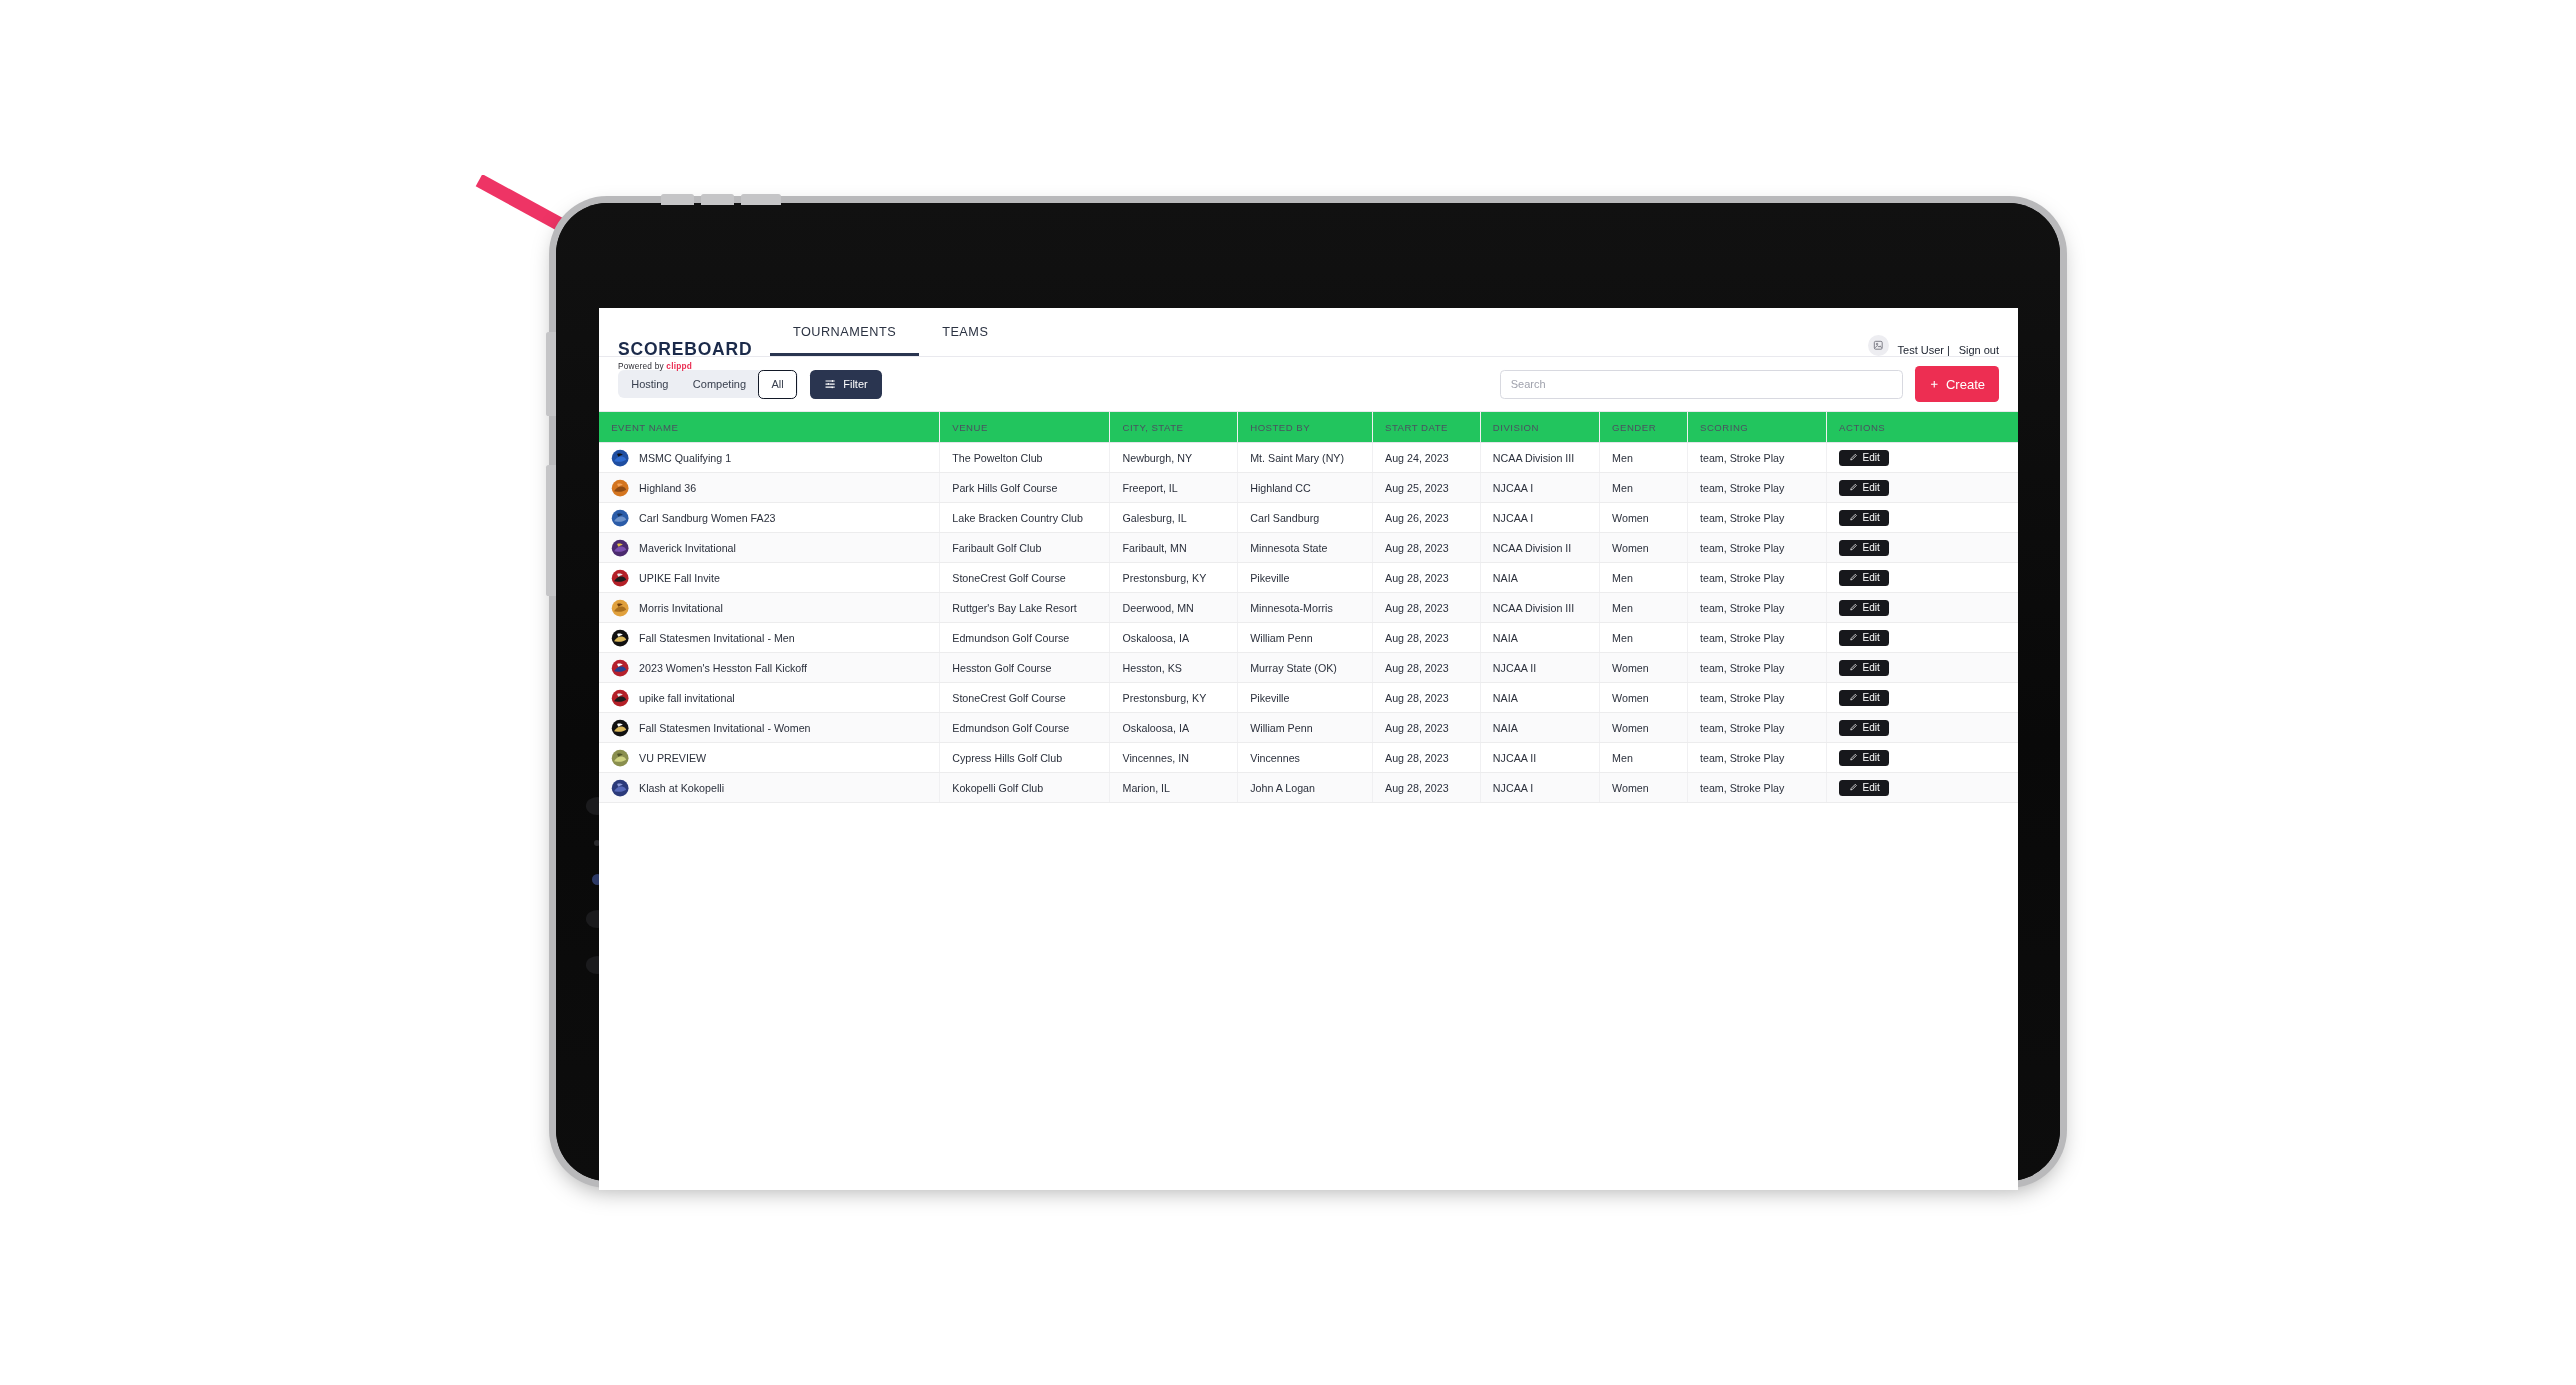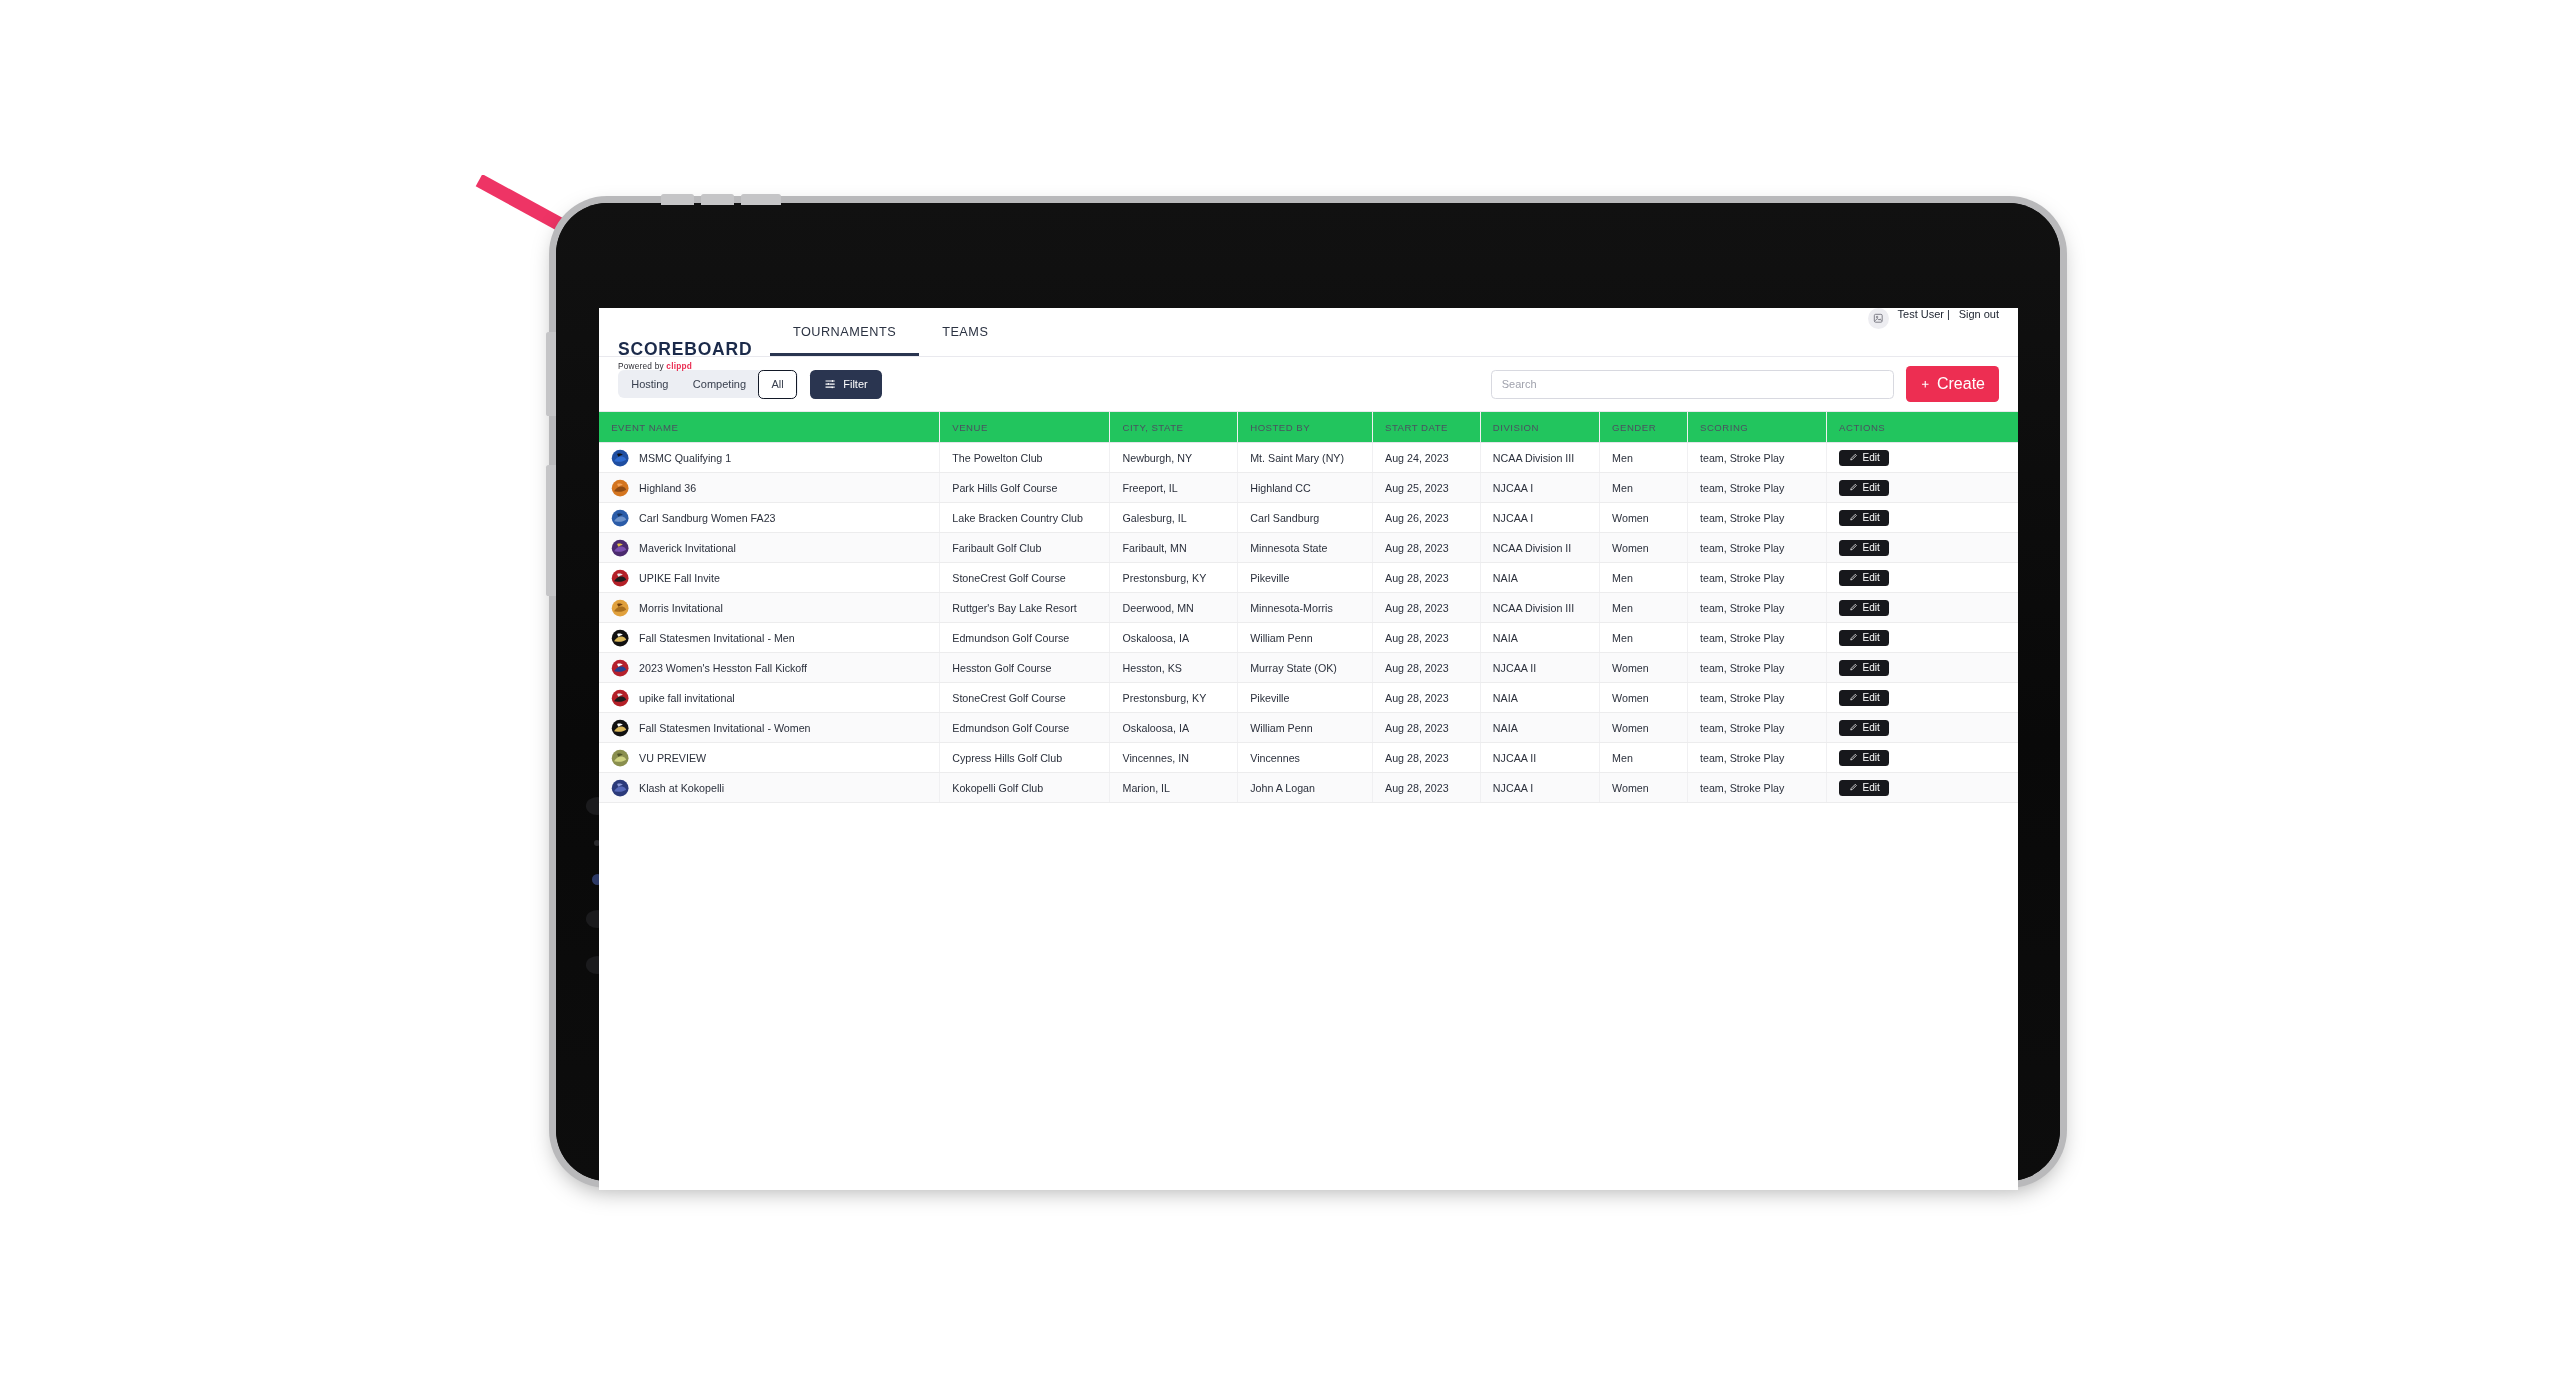--- a/index.html
+++ b/index.html
@@ -99,21 +99,21 @@
     font-size: 12.7px; letter-spacing: 0.5px;
     color: #2b3242; font-weight: 400;
     cursor: pointer;
     position: relative;
   }
   .tab.active::after {
     content: ""; position: absolute; left: 0; right: 0; bottom: 0;
     height: 2.6px; background: #2a3550;
   }
   .appbar-right {
-    margin-left: auto; display: flex; align-items: flex-start; gap: 8.7px;
+    margin-left: auto; display: flex; align-items: flex-end; gap: 8.7px;
     padding-right: 19px; font-size: 11px; color: #2b3242;
   }
   .avatar {
     width: 21px; height: 21px; border-radius: 50%;
     background: #ededf1; display: flex; align-items: center; justify-content: center;
     color: #6d6d78;
   }
   .user-name { color: #212733; }
   .signout { color: #212733; cursor: pointer; }
 
@@ -151,21 +151,21 @@
     width: 403px; height: 29px;
     border: 0.9px solid #d8d9e0; border-radius: 4.4px;
     padding: 0 9.6px; font-size: 11px; color: #2a2a33;
     background: #fff; font-family: "Liberation Sans", sans-serif;
   }
   .search-input::placeholder { color: #a0a2ad; }
   .create-btn {
     display: flex; align-items: center; gap: 6.1px;
     background: #ed2e52; color: #fff;
     height: 36px; padding: 0 14px; border-radius: 4.4px;
-    font-size: 16px; font-weight: 500; cursor: pointer; border: none;
+    font-size: 13px; font-weight: 500; cursor: pointer; border: none;
     font-family: "Liberation Sans", sans-serif;
   }
 
   
   .table-wrap { width: 100%; }
   table.grid { width: 100%; border-collapse: collapse; table-layout: fixed; }
   table.grid th {
     text-align: left;
     font-size: 9.6px; font-weight: 400; letter-spacing: 0.5px;
     color: #4b5160; text-transform: uppercase;

